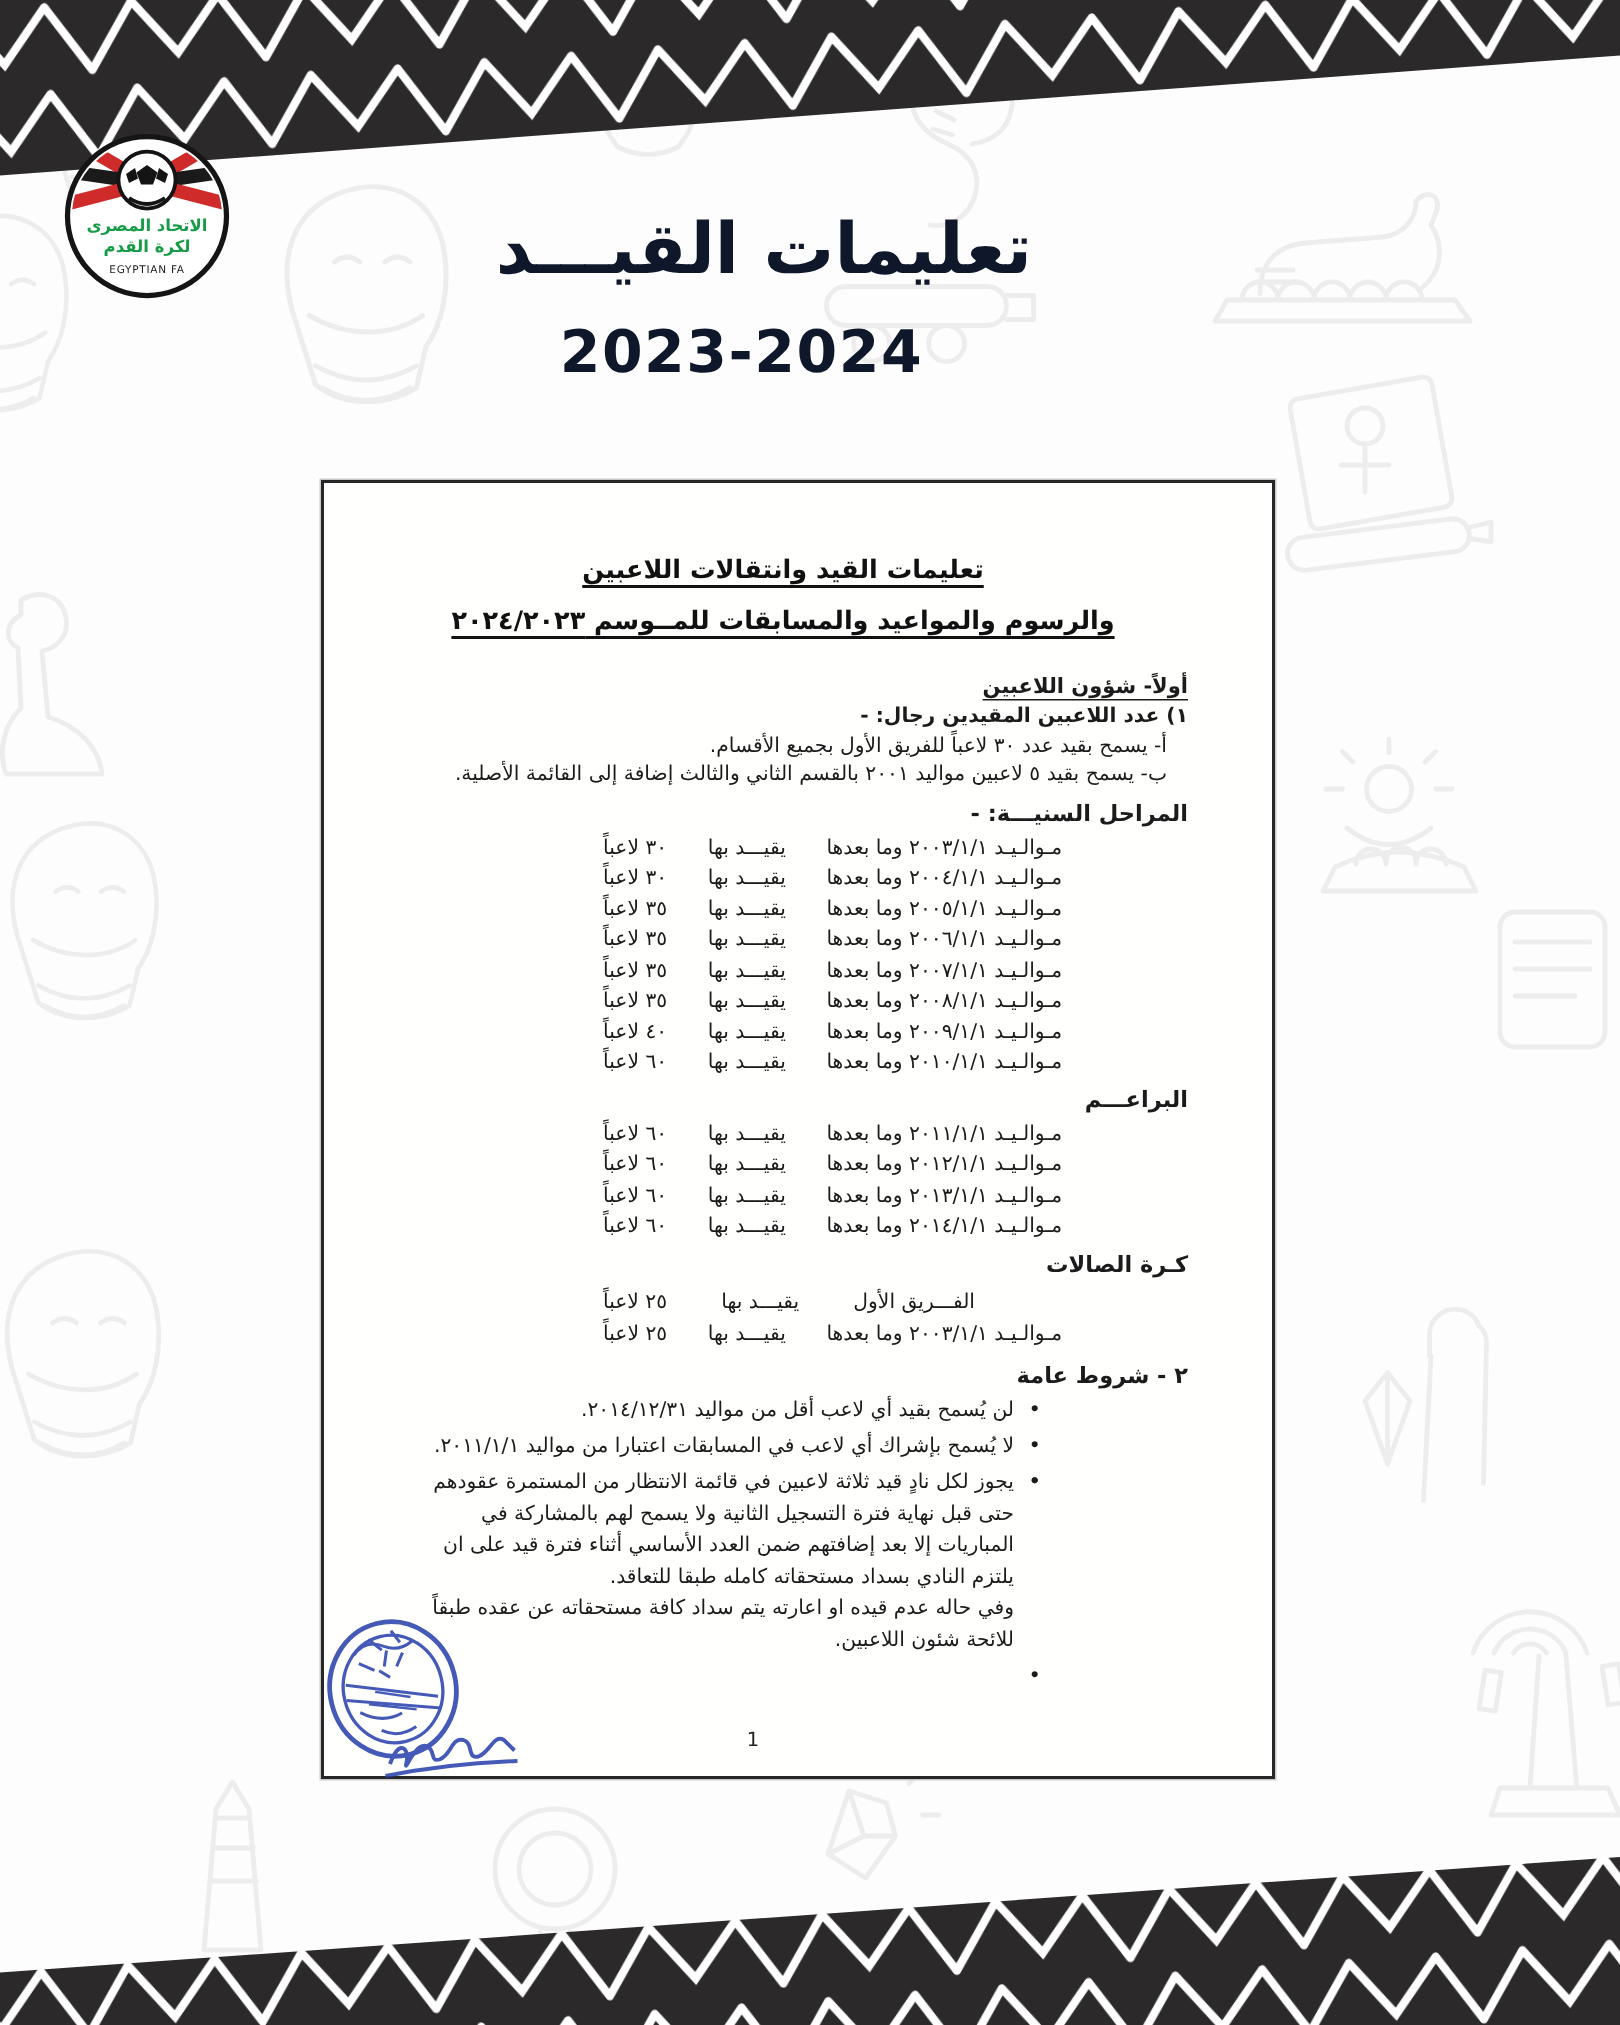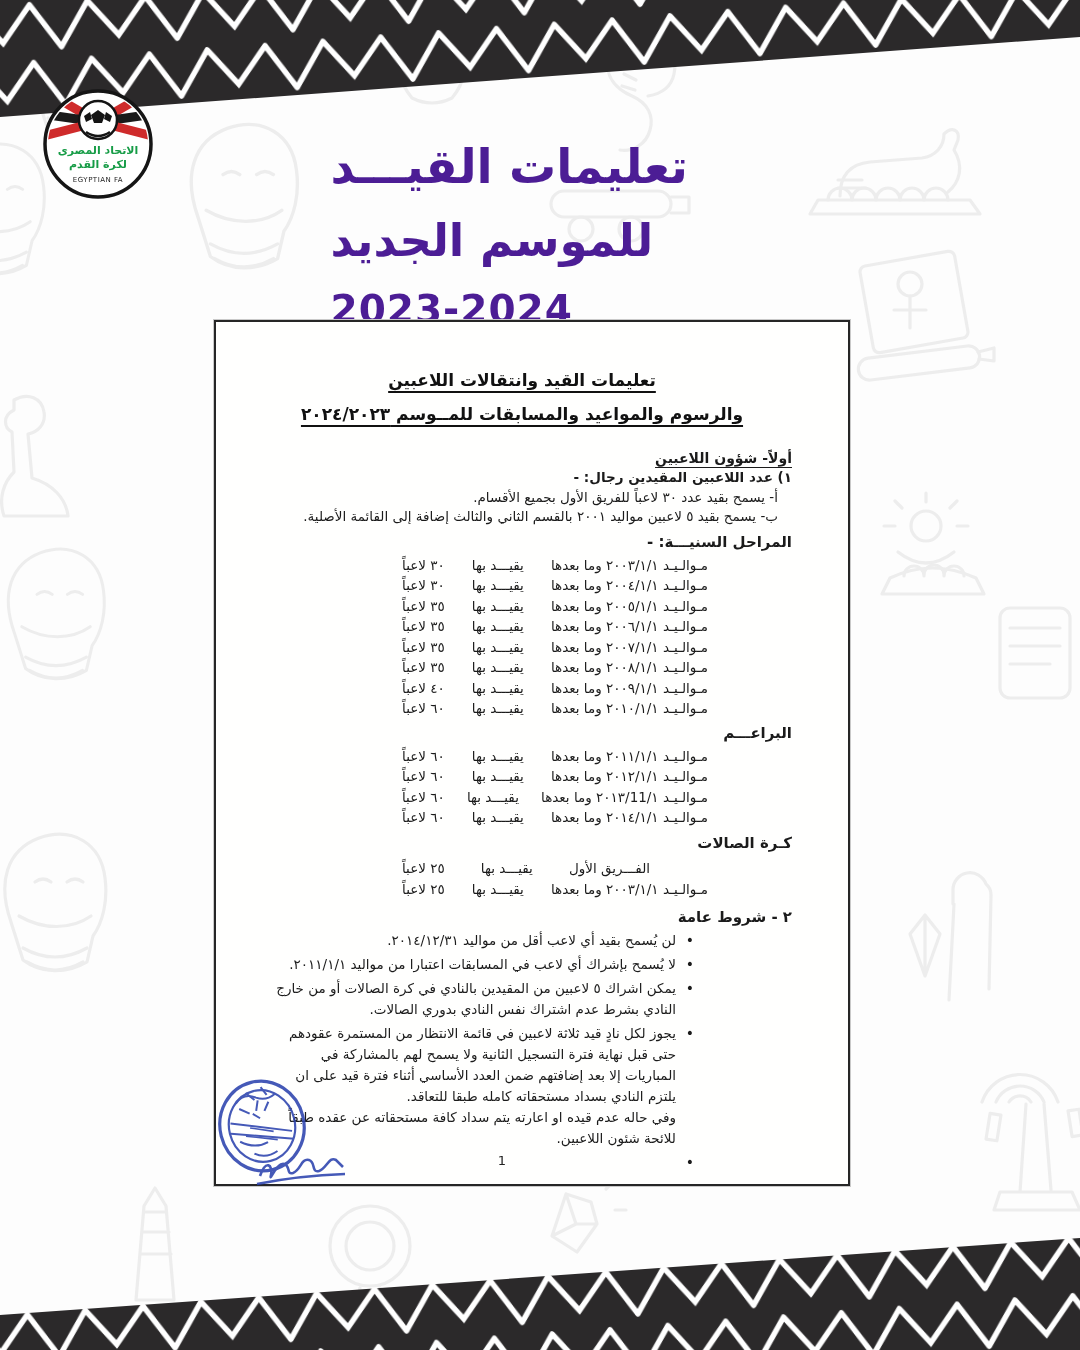--- a/index.html
+++ b/index.html
@@ -7,21 +7,21 @@
     position:relative; width:1080px; height:1350px; margin:0 auto;
     background:#fdfdfd; overflow:hidden;
     font-family:"DejaVu Sans", sans-serif;
   }
   svg { display:block; }
   .layer { position:absolute; left:0; top:0; pointer-events:none; }
 
   
   .title-block {
     position:absolute; top:142px; right:392px;
-    direction:rtl; text-align:left; color:#4c1d95;
+    direction:rtl; text-align:center; color:#0f172a;
   }
   .title-line1 { font-size:47px; font-weight:bold; line-height:1.05; letter-spacing:-1px; }
   .title-line2 { font-size:45px; font-weight:bold; line-height:1.05; margin-top:26px; letter-spacing:-1px; }
   .title-years { font-size:39px; font-weight:bold; margin-top:22px; margin-right:30px; letter-spacing:1px; }
 
   
   .logo { position:absolute; left:42px; top:88px; width:112px; height:112px;text-align:right; }
 
   
   .doc-page {
@@ -196,21 +196,20 @@
         <path d="M44,44 q12,8 24,0" stroke="#141414" stroke-width="2.5" fill="none"></path>
       </g>
       <text x="56" y="66" text-anchor="middle" font-size="11" font-weight="bold" fill="#169c46">الاتحاد المصرى</text>
       <text x="56" y="80" text-anchor="middle" font-size="11" font-weight="bold" fill="#169c46">لكرة القدم</text>
       <text x="56" y="94" text-anchor="middle" font-size="7" letter-spacing="0.5" fill="#1c1c1c">EGYPTIAN FA</text>
     </svg>
   </div>
 
   <div class="title-block">
     <div class="title-line1">تعليمات القيـــد</div>
-    <div class="title-line2">للموسم الجديد</div>
     <div class="title-years" dir="ltr">2023-2024</div>
   </div>
 
   <div class="doc-page">
     <div class="doc-inner">
 
       <div class="doc-h1">تعليمات القيد وانتقالات اللاعبين</div>
       <div class="doc-h2">والرسوم والمواعيد والمسابقات للمــوسم ٢٠٢٤/٢٠٢٣</div>
 
       <div class="sec-title">أولاً- شؤون اللاعبين</div>
@@ -268,21 +267,21 @@
             <span class="c1">مـوالـيـد ٢٠١١/١/١ وما بعدها</span>
             <span class="c2">يقيـــد بها</span>
             <span class="c3">٦٠ لاعباً</span>
           </div>
         <div class="srow">
             <span class="c1">مـوالـيـد ٢٠١٢/١/١ وما بعدها</span>
             <span class="c2">يقيـــد بها</span>
             <span class="c3">٦٠ لاعباً</span>
           </div>
         <div class="srow">
-            <span class="c1">مـوالـيـد ٢٠١٣/11/١ وما بعدها</span>
+            <span class="c1">مـوالـيـد ٢٠١٣/١/١ وما بعدها</span>
             <span class="c2">يقيـــد بها</span>
             <span class="c3">٦٠ لاعباً</span>
           </div>
         <div class="srow">
             <span class="c1">مـوالـيـد ٢٠١٤/١/١ وما بعدها</span>
             <span class="c2">يقيـــد بها</span>
             <span class="c3">٦٠ لاعباً</span>
           </div>
       </div>
 
@@ -297,21 +296,21 @@
             <span class="c1">مـوالـيـد ٢٠٠٣/١/١ وما بعدها</span>
             <span class="c2">يقيـــد بها</span>
             <span class="c3">٢٥ لاعباً</span>
           </div>
       </div>
 
       <div class="sub-head mt6">٢ - شروط عامة</div>
       <div class="bullets">
         <div class="bullet first"><span class="dot">•</span><span>لن يُسمح بقيد أي لاعب أقل من مواليد ٢٠١٤/١٢/٣١.</span></div>
         <div class="bullet"><span class="dot">•</span><span>لا يُسمح بإشراك أي لاعب في المسابقات اعتبارا من مواليد ٢٠١١/١/١.</span></div>
-        <div class="bullet"><span class="dot">•</span><span>يمكن اشراك ٥ لاعبين من المقيدين بالنادي في كرة الصالات أو من خارج النادي بشرط عدم اشتراك نفس النادي بدوري الصالات.</span></div>
+        <div class="bullet"><span class="dot">•</span></div>
         <div class="bullet"><span class="dot">•</span><span>يجوز لكل نادٍ قيد ثلاثة لاعبين في قائمة الانتظار من المستمرة عقودهم حتى قبل نهاية فترة التسجيل الثانية ولا يسمح لهم بالمشاركة في المباريات إلا بعد إضافتهم ضمن العدد الأساسي أثناء فترة قيد على ان يلتزم النادي بسداد مستحقاته كامله طبقا للتعاقد.</span></div>
       </div>
       <div class="cont-line">وفي حاله عدم قيده او اعارته يتم سداد كافة مستحقاته عن عقده طبقاً للائحة شئون اللاعبين.</div>
       <div class="bullets">
         <div class="bullet"><span class="dot">•</span></div>
 
       </div>
     </div>
 
     <div class="page-num">1</div>

